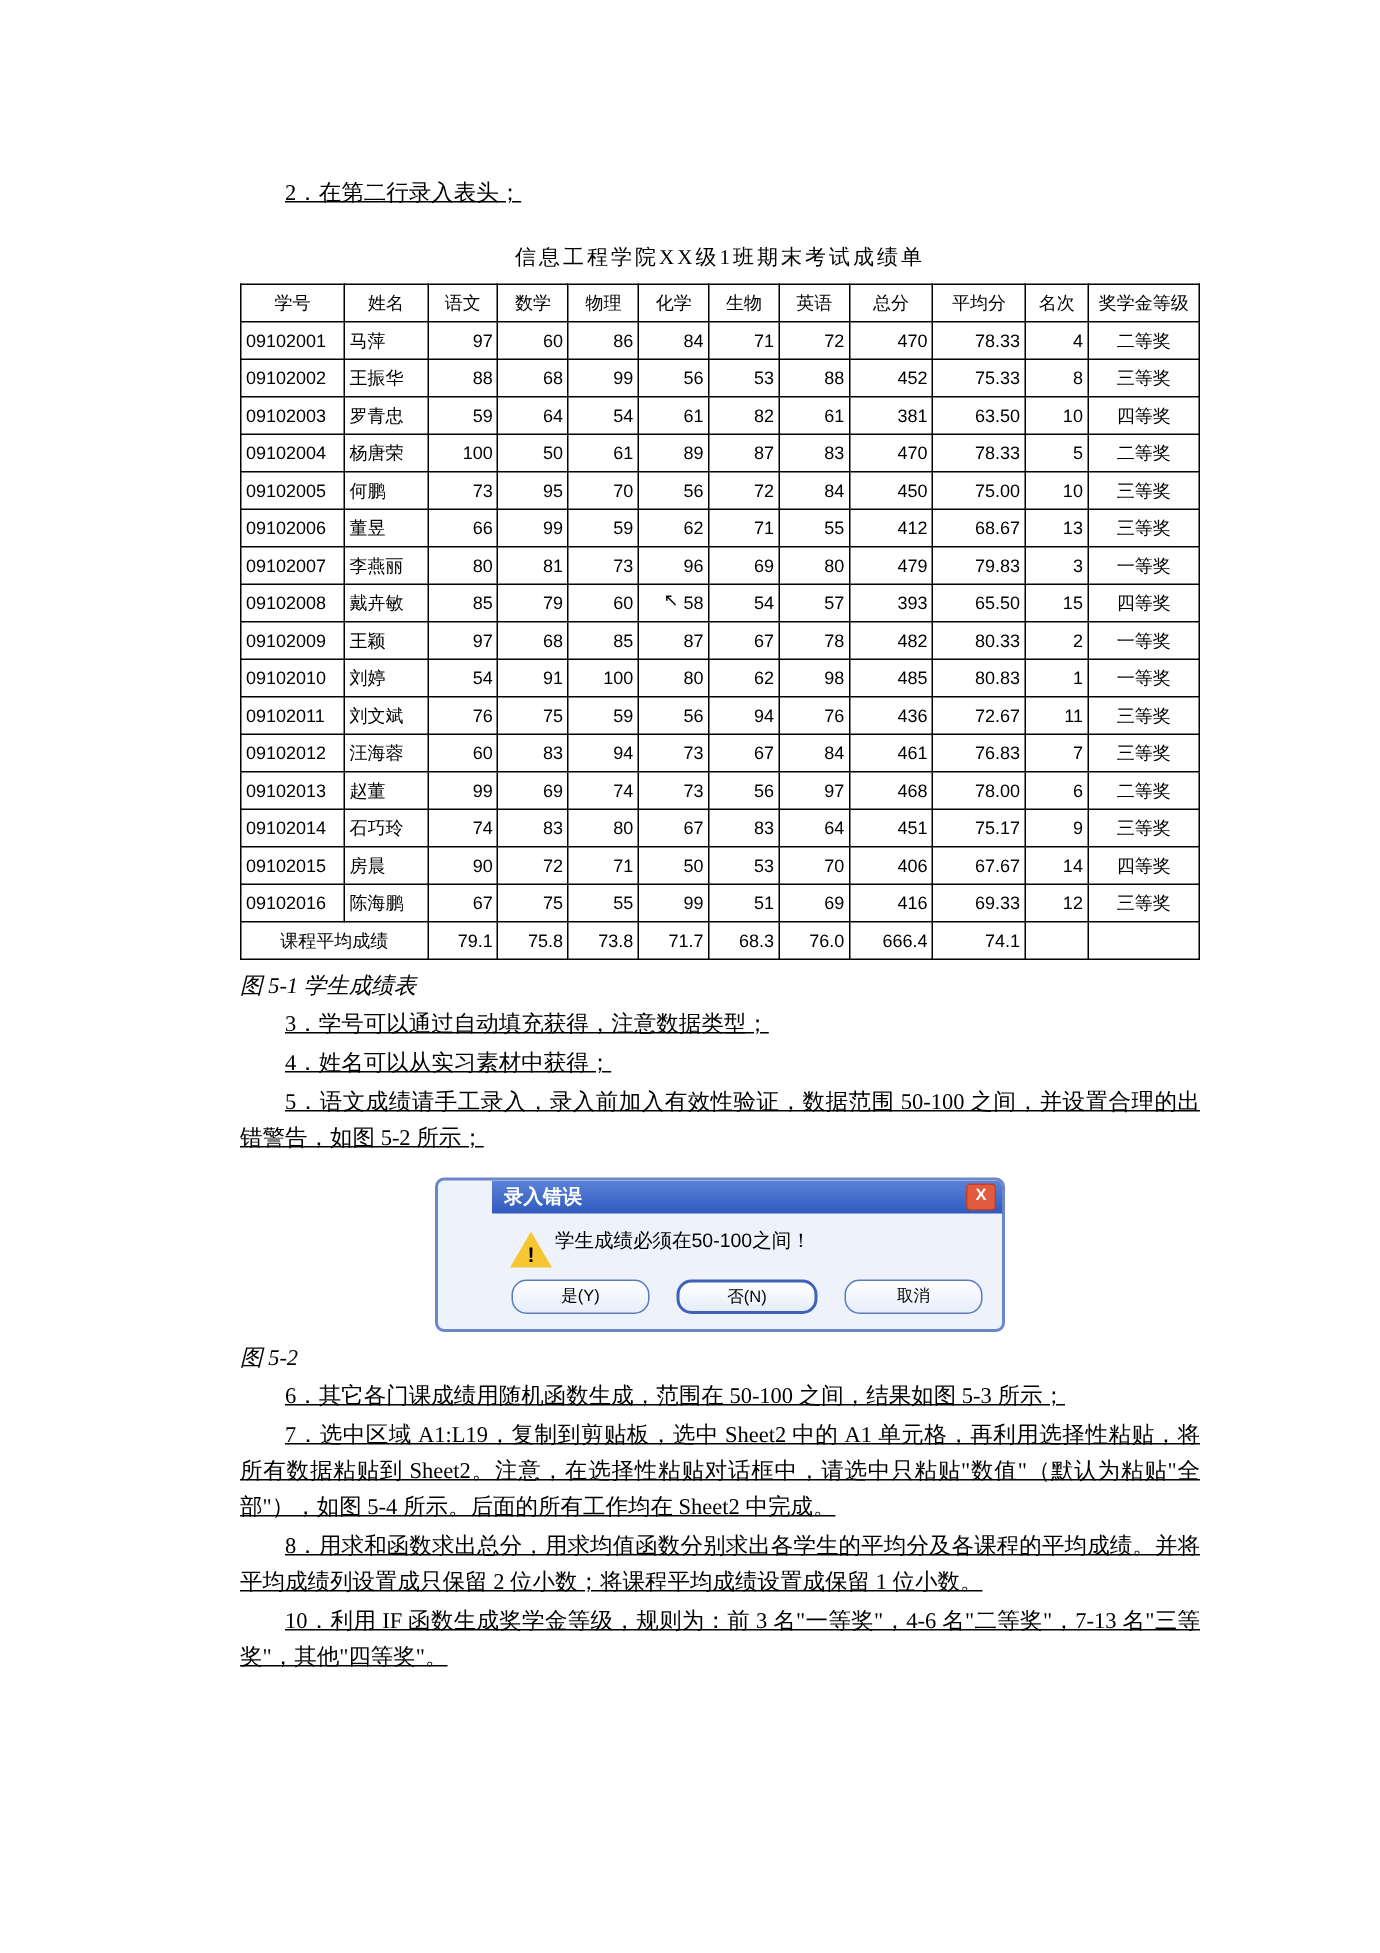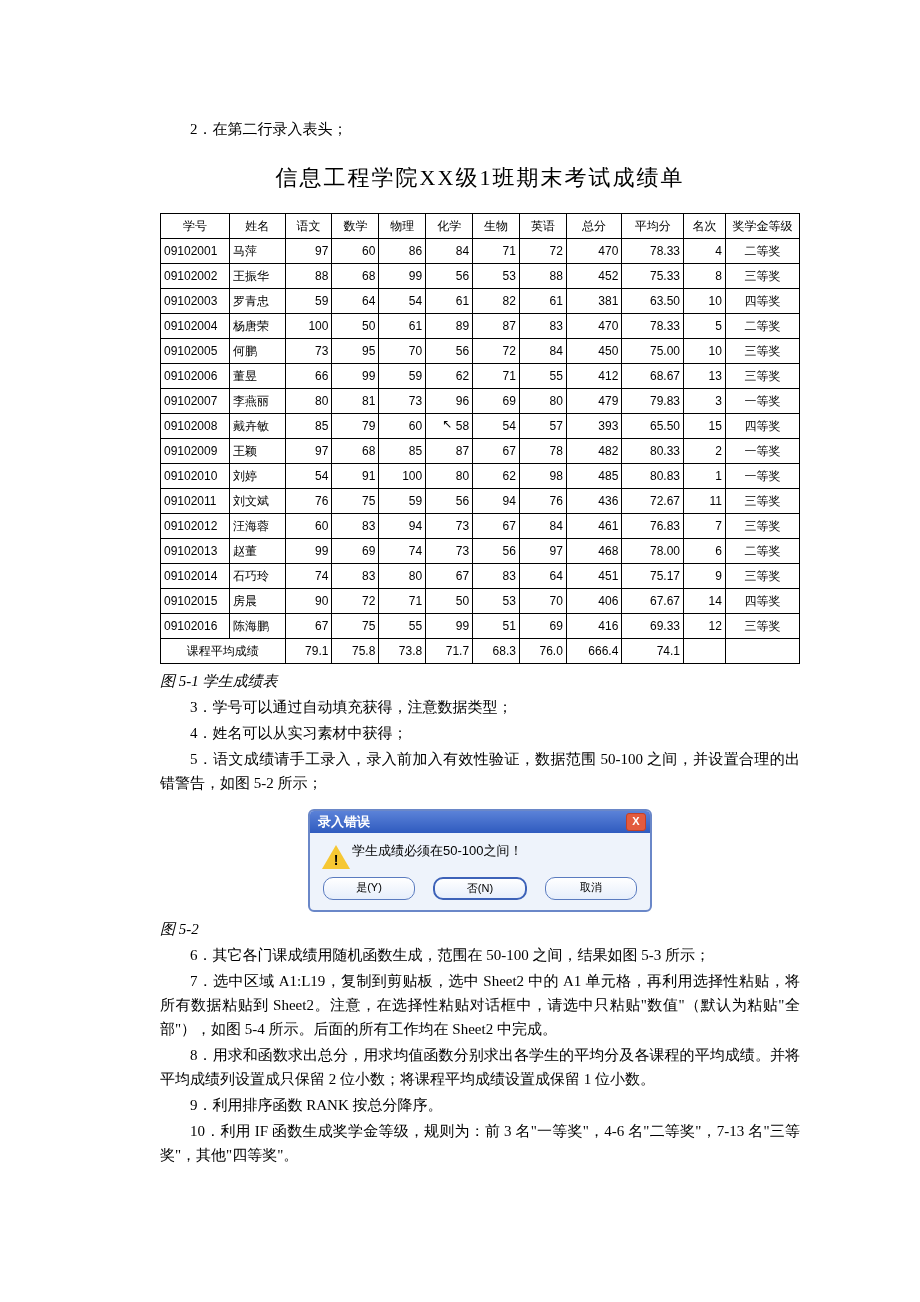--- a/index.html
+++ b/index.html
@@ -13,34 +13,35 @@
   }
   .page {
     padding: 115px 120px 60px 160px;
     box-sizing: border-box;
     width: 920px;
   }
   .line {
     margin: 2px 0;
     text-align: justify;
     line-height: 1.6;
+    text-decoration: underline;
   }
   .indent {
     text-indent: 2em;
   }
   .caption {
     text-align: left;
     margin: 8px 0 4px 0;
     font-style: italic;
   }
   .table-title {
-    font-size: 22px;
+    font-size: 14px;
     text-align: center;
     margin-top: 22px;
-    margin-bottom: 20px;
+    margin-bottom: 8px;
     letter-spacing: 2px;
   }
   table.grid {
     border-collapse: collapse;
     width: 100%;
     font-family: "SimSun", Arial, sans-serif;
     font-size: 12px;
     table-layout: fixed;
     padding-left: 34px;
   }
@@ -63,20 +64,21 @@
   }
   .dialog {
     width: 340px;
     margin: 14px auto 6px auto;
     border: 2px solid #6a87c8;
     border-radius: 6px;
     background: #eef3fb;
     font-family: "SimSun", Tahoma, sans-serif;
     font-size: 13px;
     overflow: hidden;
+    padding-left: 36px;
   }
   .dialog .titlebar {
     background: linear-gradient(#5b82d8, #2f5bbf);
     color: #fff;
     display: flex;
     justify-content: space-between;
     align-items: center;
     padding: 2px 4px 2px 8px;
     font-weight: bold;
     font-size: 13px;
@@ -438,15 +440,14 @@
       <div class="dlg-btn default">否(N)</div>
       <div class="dlg-btn">取消</div>
     </div>
   </div>
 
   <div class="caption">图 5-2</div>
 
   <div class="line indent">6．其它各门课成绩用随机函数生成，范围在 50-100 之间，结果如图 5-3 所示；</div>
   <div class="line" style="text-indent:2em">7．选中区域 A1:L19，复制到剪贴板，选中 Sheet2 中的 A1 单元格，再利用选择性粘贴，将所有数据粘贴到 Sheet2。注意，在选择性粘贴对话框中，请选中只粘贴"数值"（默认为粘贴"全部"），如图 5-4 所示。后面的所有工作均在 Sheet2 中完成。</div>
   <div class="line" style="text-indent:2em">8．用求和函数求出总分，用求均值函数分别求出各学生的平均分及各课程的平均成绩。并将平均成绩列设置成只保留 2 位小数；将课程平均成绩设置成保留 1 位小数。</div>
-  <div class="line indent">9．利用排序函数 RANK 按总分降序。</div>
   <div class="line" style="text-indent:2em">10．利用 IF 函数生成奖学金等级，规则为：前 3 名"一等奖"，4-6 名"二等奖"，7-13 名"三等奖"，其他"四等奖"。</div>
 </div>
 
 </body></html>

